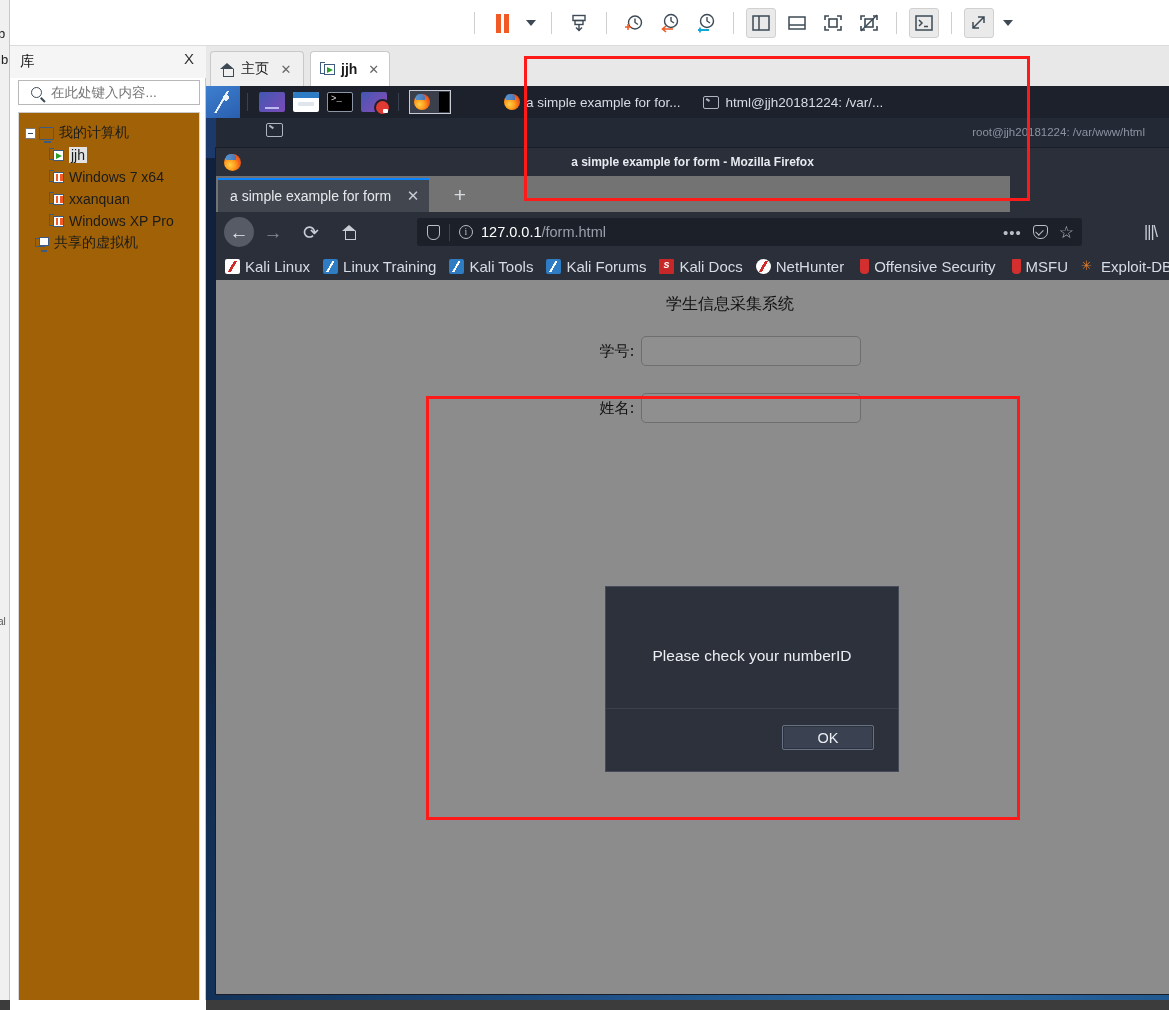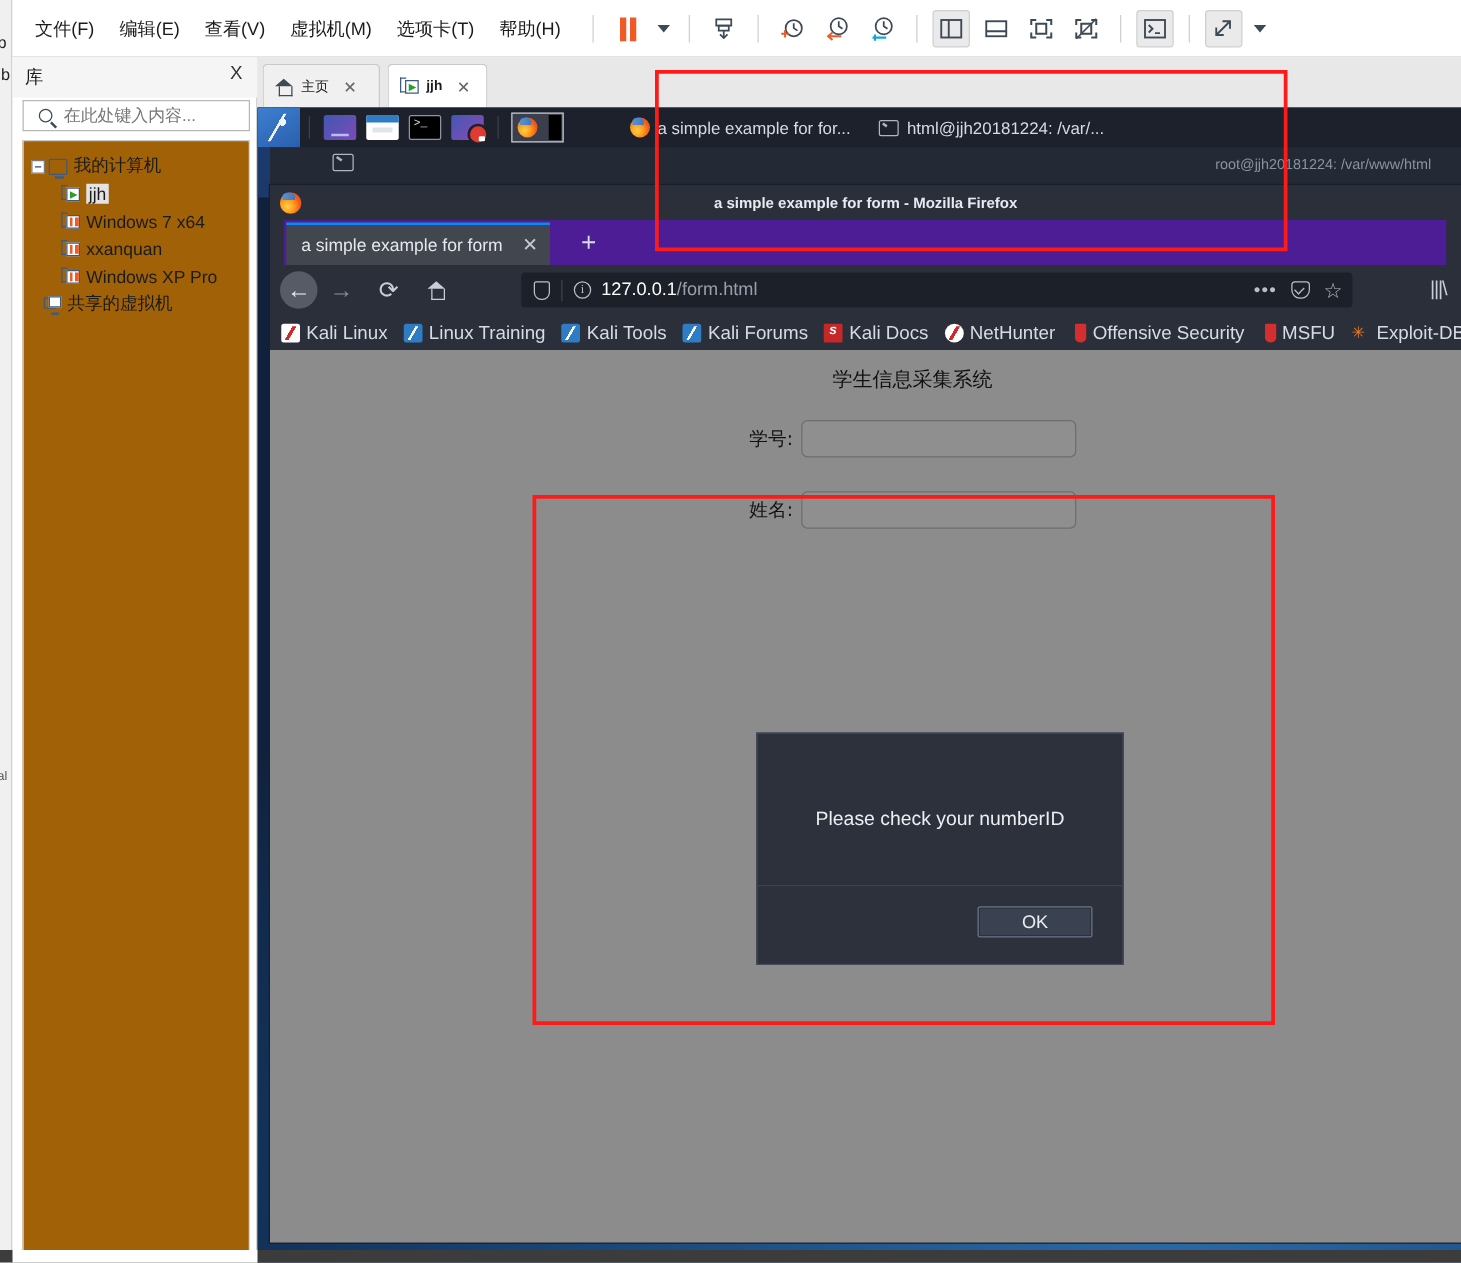--- a/index.html
+++ b/index.html
@@ -134,21 +134,21 @@
     position: absolute; left: 206px; top: 46px; width: 963px; height: 40px;
     background: #e8e8e8;
   }
   .vmtab {
     position: absolute; top: 5px; height: 35px; display: flex; align-items: center;
     border: 1px solid #c9c9c9; border-bottom: none;
     border-radius: 4px 4px 0 0; padding: 0 9px;
   }
   .vmtab.inactive { background: #f0f0f0; color:#1b1b1b; }
   .vmtab.active { background: #ffffff; }
-  .vmtab-label { font-size: 11px; color: #1b1b1b; margin: 0 10px 0 6px; white-space: nowrap; }
+  .vmtab-label { font-size: 14px; color: #1b1b1b; margin: 0 10px 0 6px; white-space: nowrap; }
   .vmtab-close { font-size: 13px; color: #666; width: 14px; text-align: center; }
   .ico-home {
     width: 15px; height: 13px; position: relative; flex: none;
   }
   .ico-home::before {
     content: ""; position: absolute; left: 0; top: 0;
     border-left: 7.5px solid transparent; border-right: 7.5px solid transparent; border-bottom: 6px solid #3d4a56;
   }
   .ico-home::after {
     content: ""; position: absolute; left: 3px; top: 6px; width: 9px; height: 7px;
@@ -257,21 +257,21 @@
   #ff-title { font-size: 12px; font-weight: bold; color: #e7eaf0; }
   #ff-appicon {
     position:absolute; left: 8px; top: 6px; width: 17px; height: 17px; border-radius:50%;
     background: radial-gradient(circle at 35% 65%, #ffd04a 0%, #ff9b1c 35%, #f2601b 62%, #d93c1b 100%);
   }
   #ff-appicon::after {
     content:""; position:absolute; left:2px; top:0px; width:10px; height:6px;
     background: linear-gradient(120deg,#3aa0f2,#2d6fd0); border-radius: 50% 50% 0 0; opacity:.85;
   }
   #ff-tabbar {
-    position: absolute; left: 11px; top: 28px; width: 930px; height: 36px; background: #4c1d95;
+    position: absolute; left: 0; top: 28px; width: 794px; height: 36px; background: #737373;
   }
   #ff-tab {
     position: absolute; left: 2px; top: 2px; height: 34px; min-width: 208px;
     background: #42474f; border-top: 2px solid #0a84ff;
     display: flex; align-items: center; padding: 0 8px 0 12px;
   }
   #ff-tab-title { font-size: 14px; color: #e6e8ec; white-space: nowrap; }
   #ff-tab-close { margin-left: 14px; font-size: 15px; color: #c7ccd4; width: 16px; text-align:center; }
   #ff-newtab {
     position: absolute; left: 232px; top: 8px; width: 24px; height: 22px;
@@ -419,28 +419,20 @@
 
 <div id="vmware-window">
 
   <div class="behind-sliver">
     <div class="behind-text" style="top:26px;">b</div>
     <div class="behind-text" style="top:52px;">ib</div>
     <div class="behind-text" style="top:616px; font-size:10px; color:#555;">al</div>
   </div>
 
   <div id="menubar">
-    <div class="menu-items">
-      <div class="menu-item">文件(F)</div>
-      <div class="menu-item">编辑(E)</div>
-      <div class="menu-item">查看(V)</div>
-      <div class="menu-item">虚拟机(M)</div>
-      <div class="menu-item">选项卡(T)</div>
-      <div class="menu-item">帮助(H)</div>
-    </div>
 
     <div class="toolbar">
       <div class="tb-sep"></div>
       <div class="tb-btn">
         <span class="pause-ico">
             <i></i>
             <i></i>
           </span>
       </div>
       <div class="tb-caret"></div>

